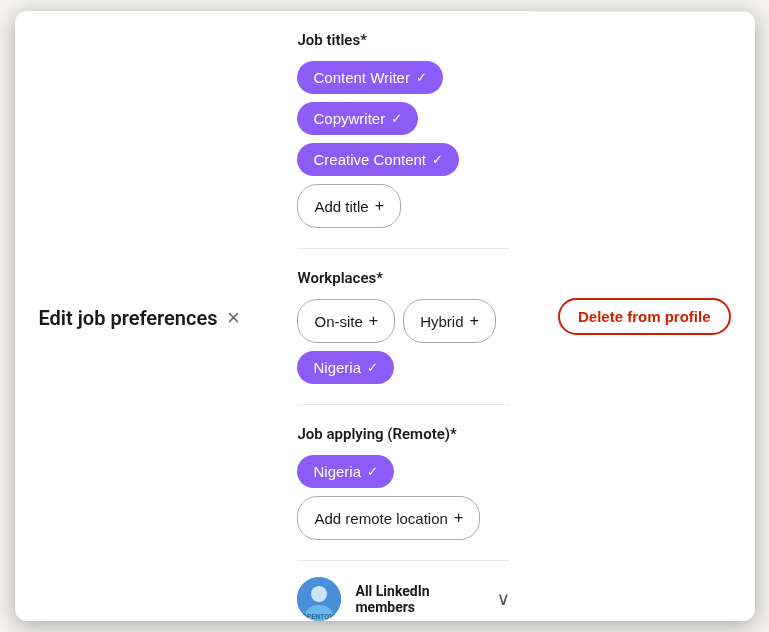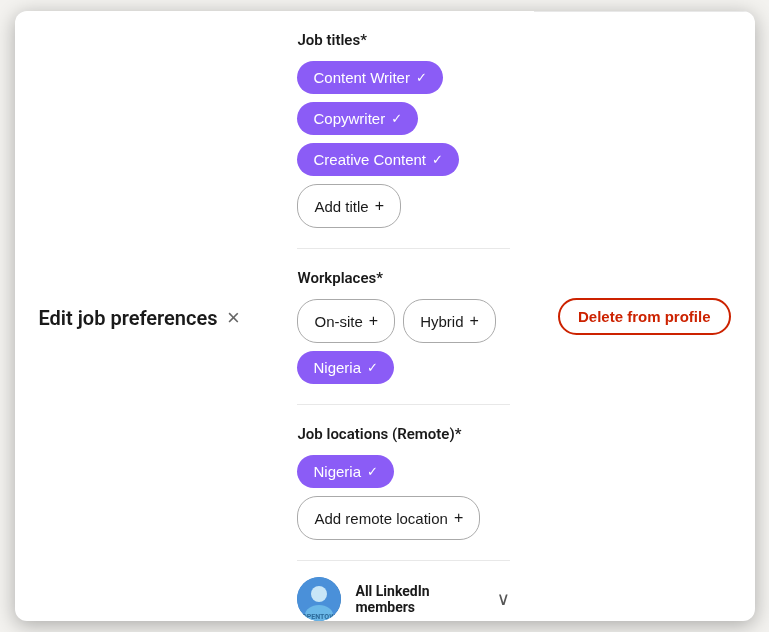--- a/index.html
+++ b/index.html
@@ -298,21 +298,21 @@
             <span class="plus-icon">+</span>
           </button>
           <button class="tag-filled">
             <span>Nigeria</span>
             <span class="check">✓</span>
           </button>
         </div>
       </div>
 
       <div class="section">
-        <div class="section-label">Job locations (Remote)*</div>
+        <div class="section-label">Job applying (Remote)*</div>
         <div class="tags-row">
           <button class="tag-filled">
             <span>Nigeria</span>
             <span class="check">✓</span>
           </button>
           <button class="tag-outline">
             <span>Add remote location</span>
             <span class="plus-icon">+</span>
           </button>
         </div>

